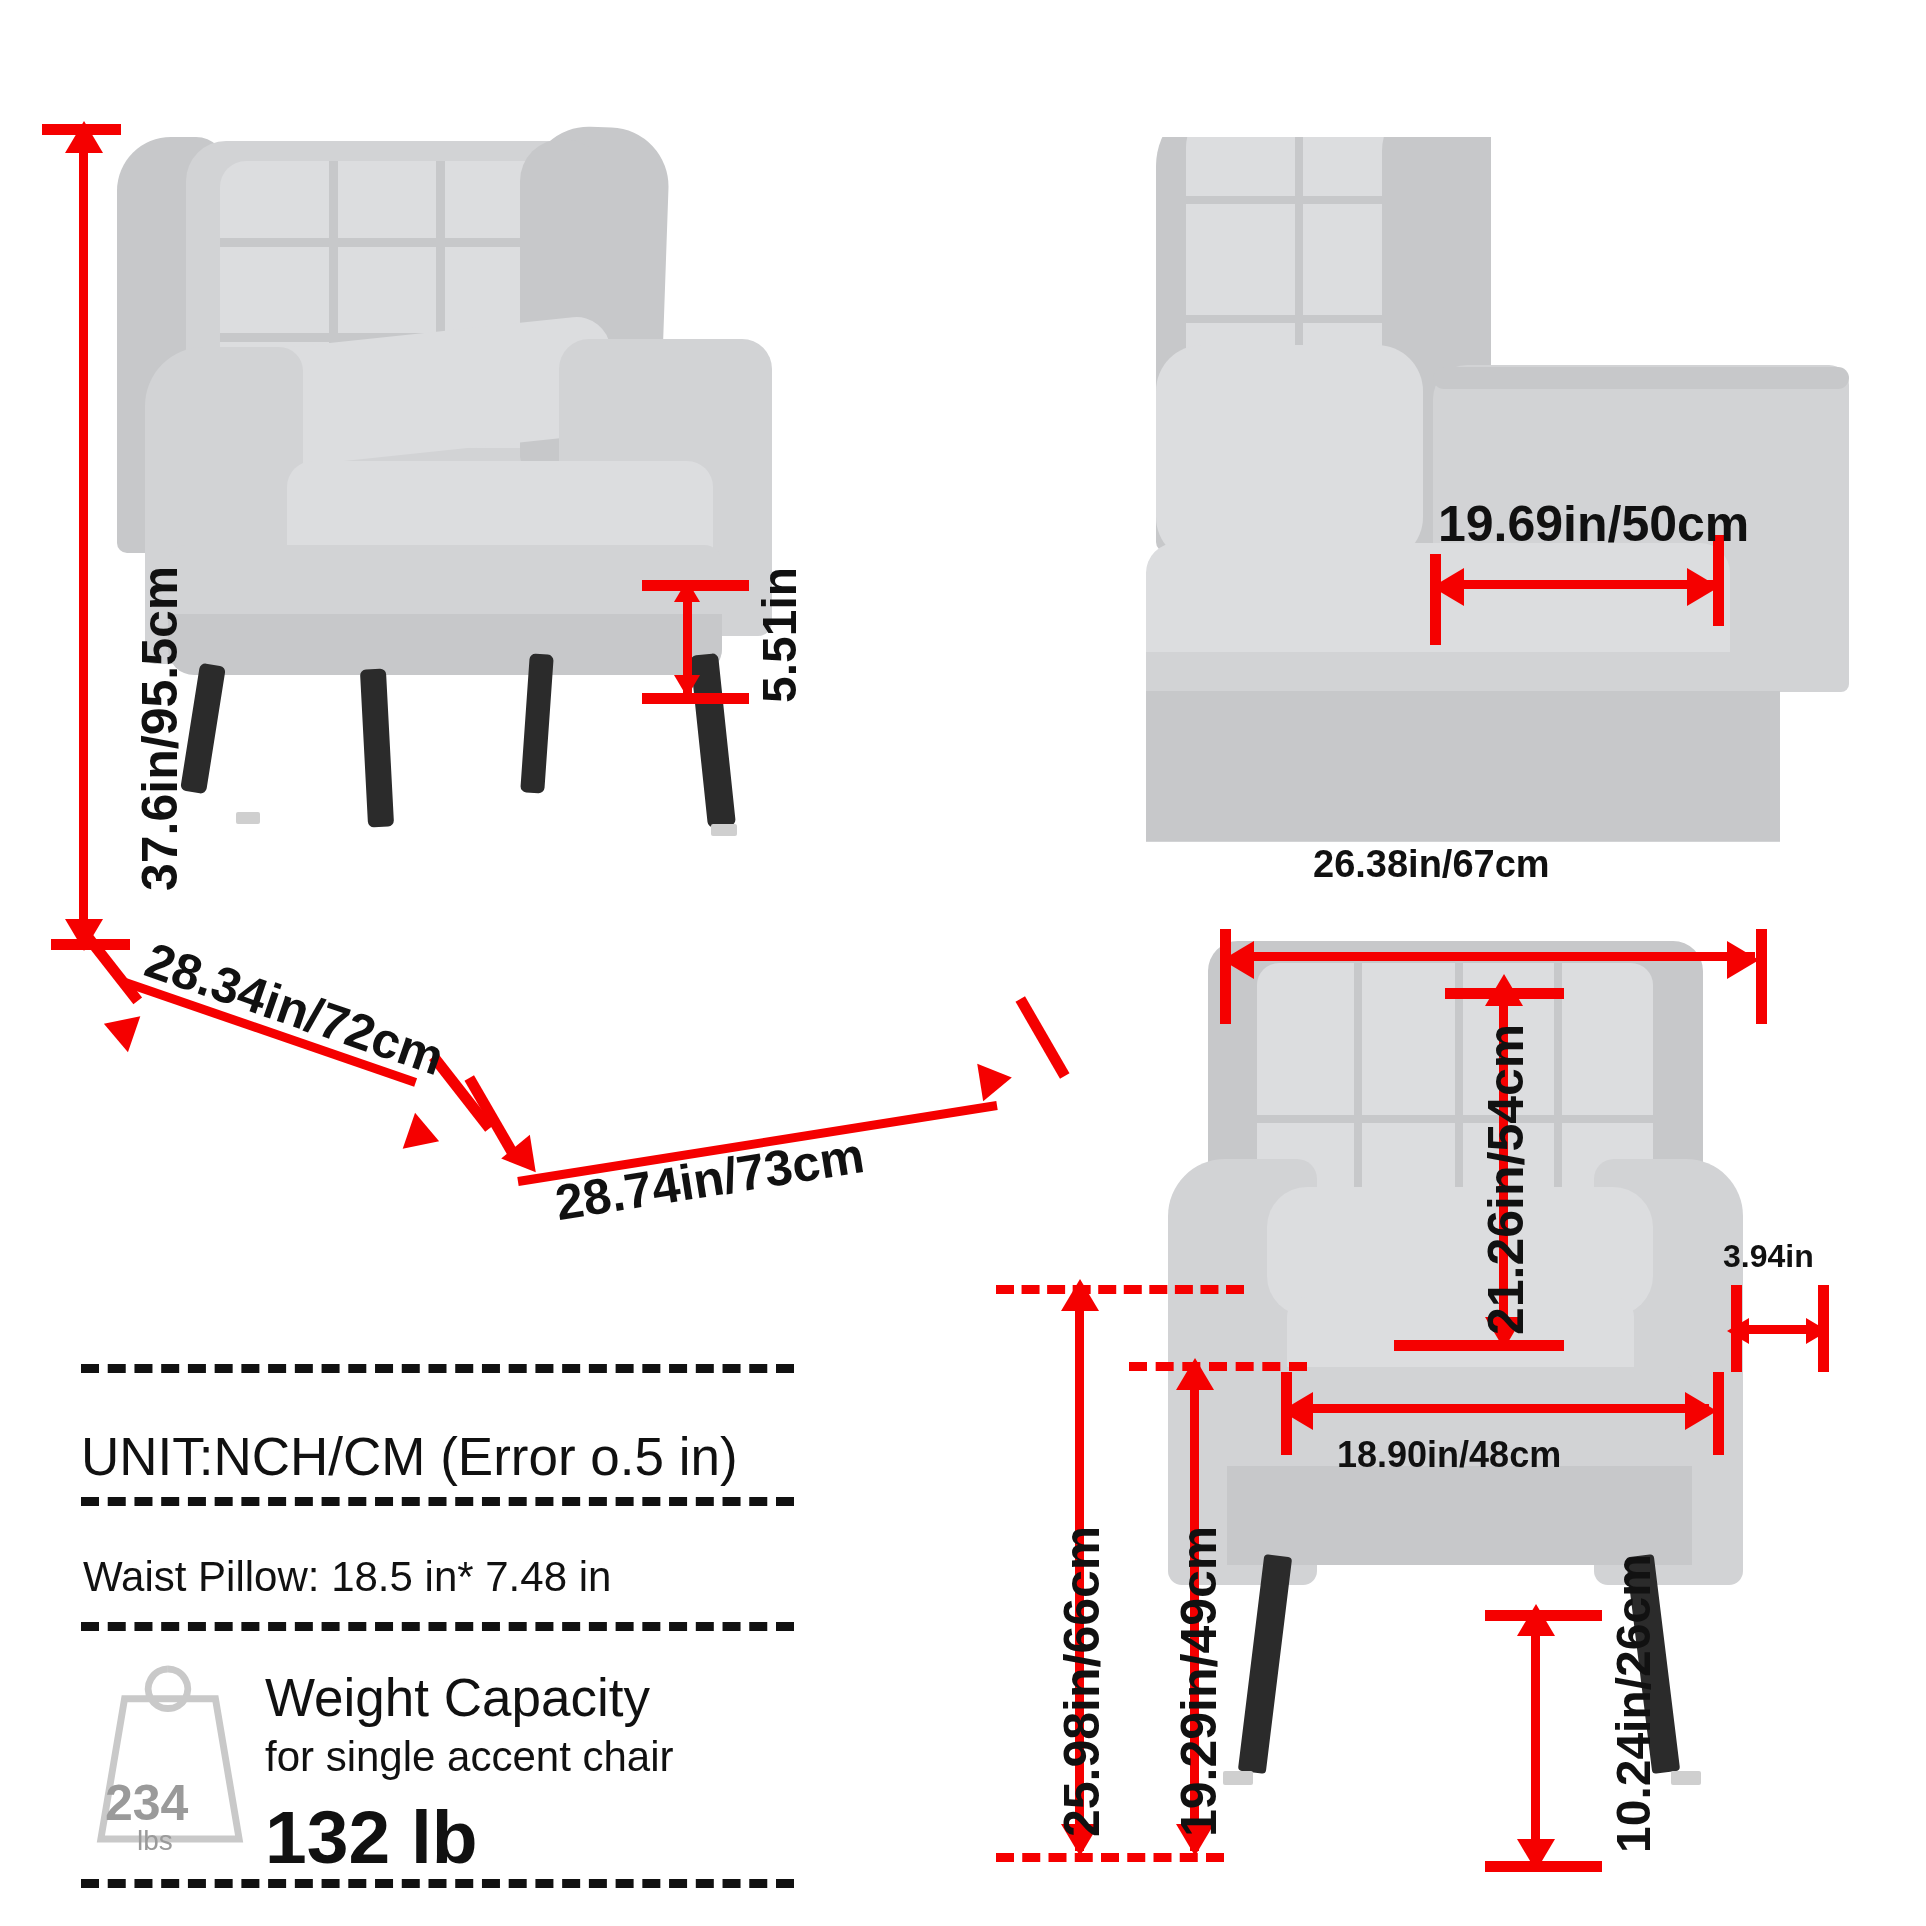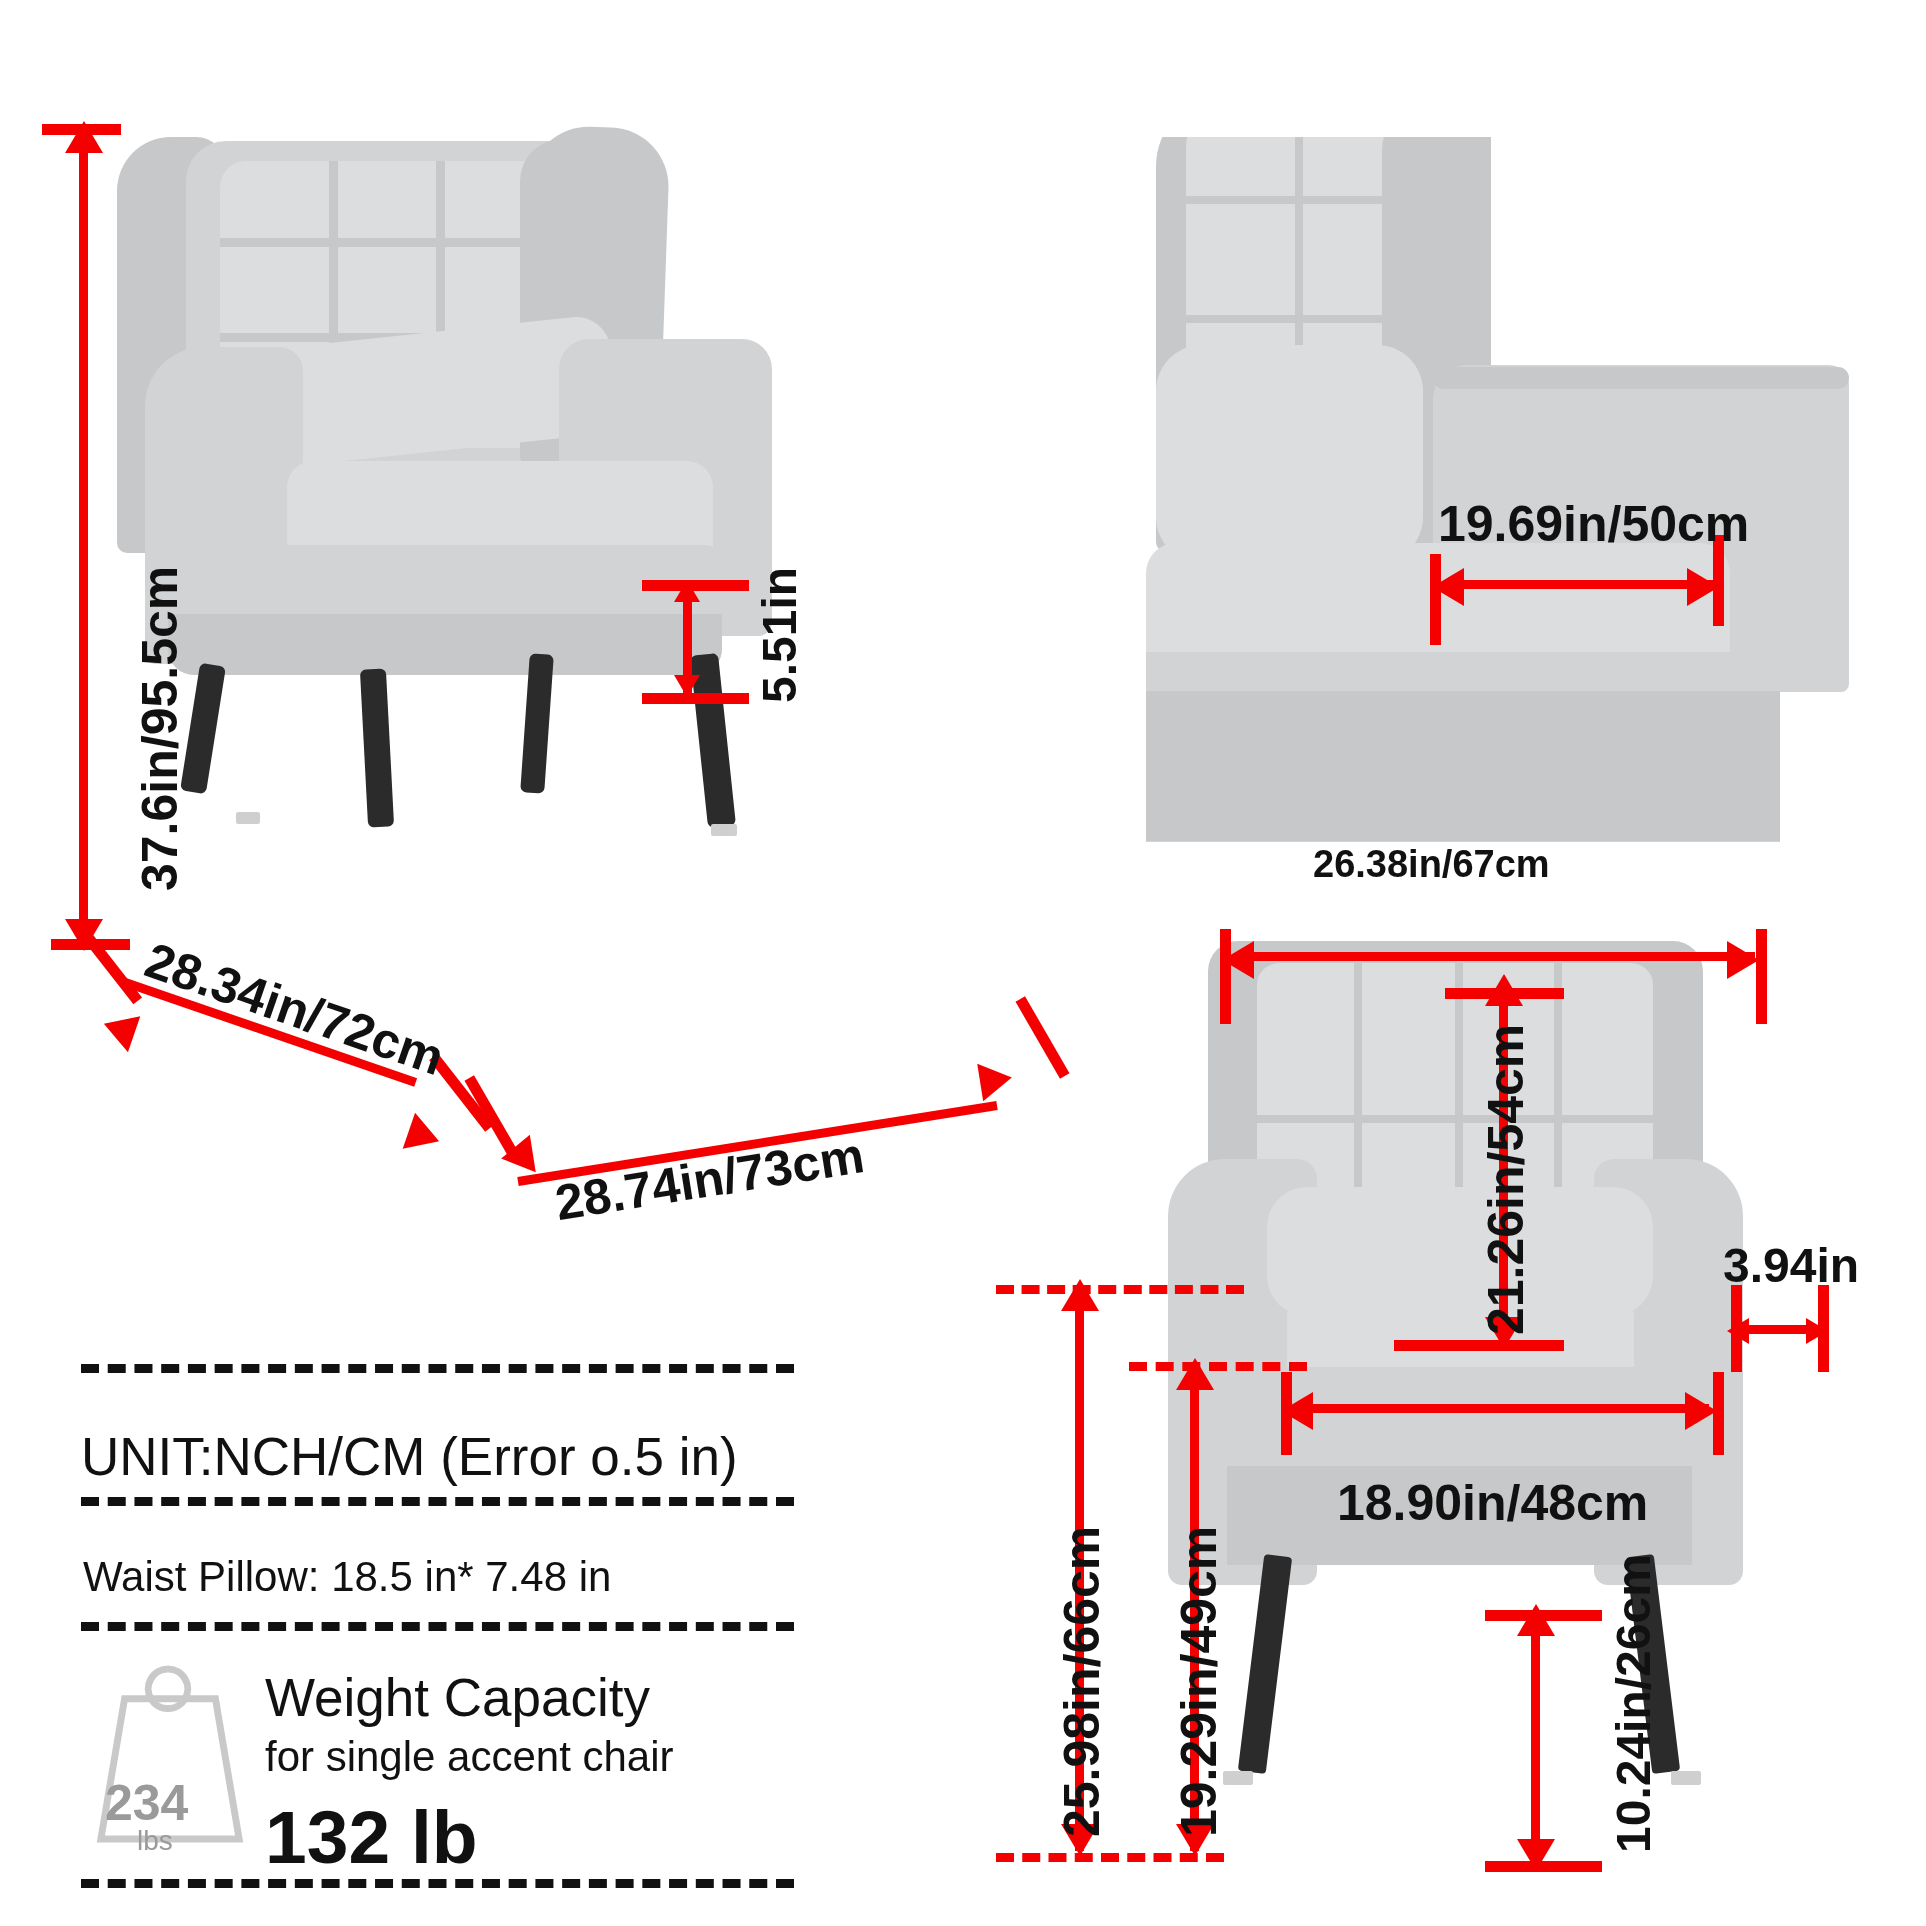--- a/index.html
+++ b/index.html
@@ -179,30 +179,30 @@
     <div class="arrow ar-down" style="left:1485px;top:1317px;"></div>
     <div class="lab vlab" style="left:1477px;top:1335px;font-size:50px;transform:rotate(-90deg);">21.26in/54cm</div>
   </div>
 
   <div>
     <div class="cap" style="left:1731px;top:1285px;width:11px;height:87px;"></div>
     <div class="cap" style="left:1818px;top:1285px;width:11px;height:87px;"></div>
     <div class="red hline" style="left:1738px;top:1325px;width:83px;"></div>
     <div class="arrow ar-left-s" style="left:1727px;top:1318px;"></div>
     <div class="arrow ar-right-s" style="left:1806px;top:1318px;"></div>
-    <div class="lab" style="left:1723px;top:1238px;font-size:48px;">3.94in</div>
+    <div class="lab" style="left:1723px;top:1238px;font-size:32px;">3.94in</div>
   </div>
 
   <div>
     <div class="cap" style="left:1281px;top:1372px;width:11px;height:83px;"></div>
     <div class="cap" style="left:1713px;top:1372px;width:11px;height:83px;"></div>
     <div class="red hline" style="left:1293px;top:1404px;width:416px;"></div>
     <div class="arrow ar-left" style="left:1281px;top:1392px;"></div>
     <div class="arrow ar-right" style="left:1685px;top:1392px;"></div>
-    <div class="lab" style="left:1337px;top:1434px;font-size:50px;margin-top:40px;">18.90in/48cm</div>
+    <div class="lab" style="left:1337px;top:1434px;font-size:36px;">18.90in/48cm</div>
   </div>
 
   <div class="dash-h" style="left:996px;top:1285px;width:248px;"></div>
   <div class="dash-h" style="left:1129px;top:1362px;width:178px;"></div>
   <div class="dash-h" style="left:996px;top:1853px;width:228px;"></div>
 
   <div>
     <div class="red vline" style="left:1075px;top:1305px;height:546px;"></div>
     <div class="arrow ar-up" style="left:1061px;top:1279px;"></div>
     <div class="arrow ar-down" style="left:1061px;top:1824px;"></div>

